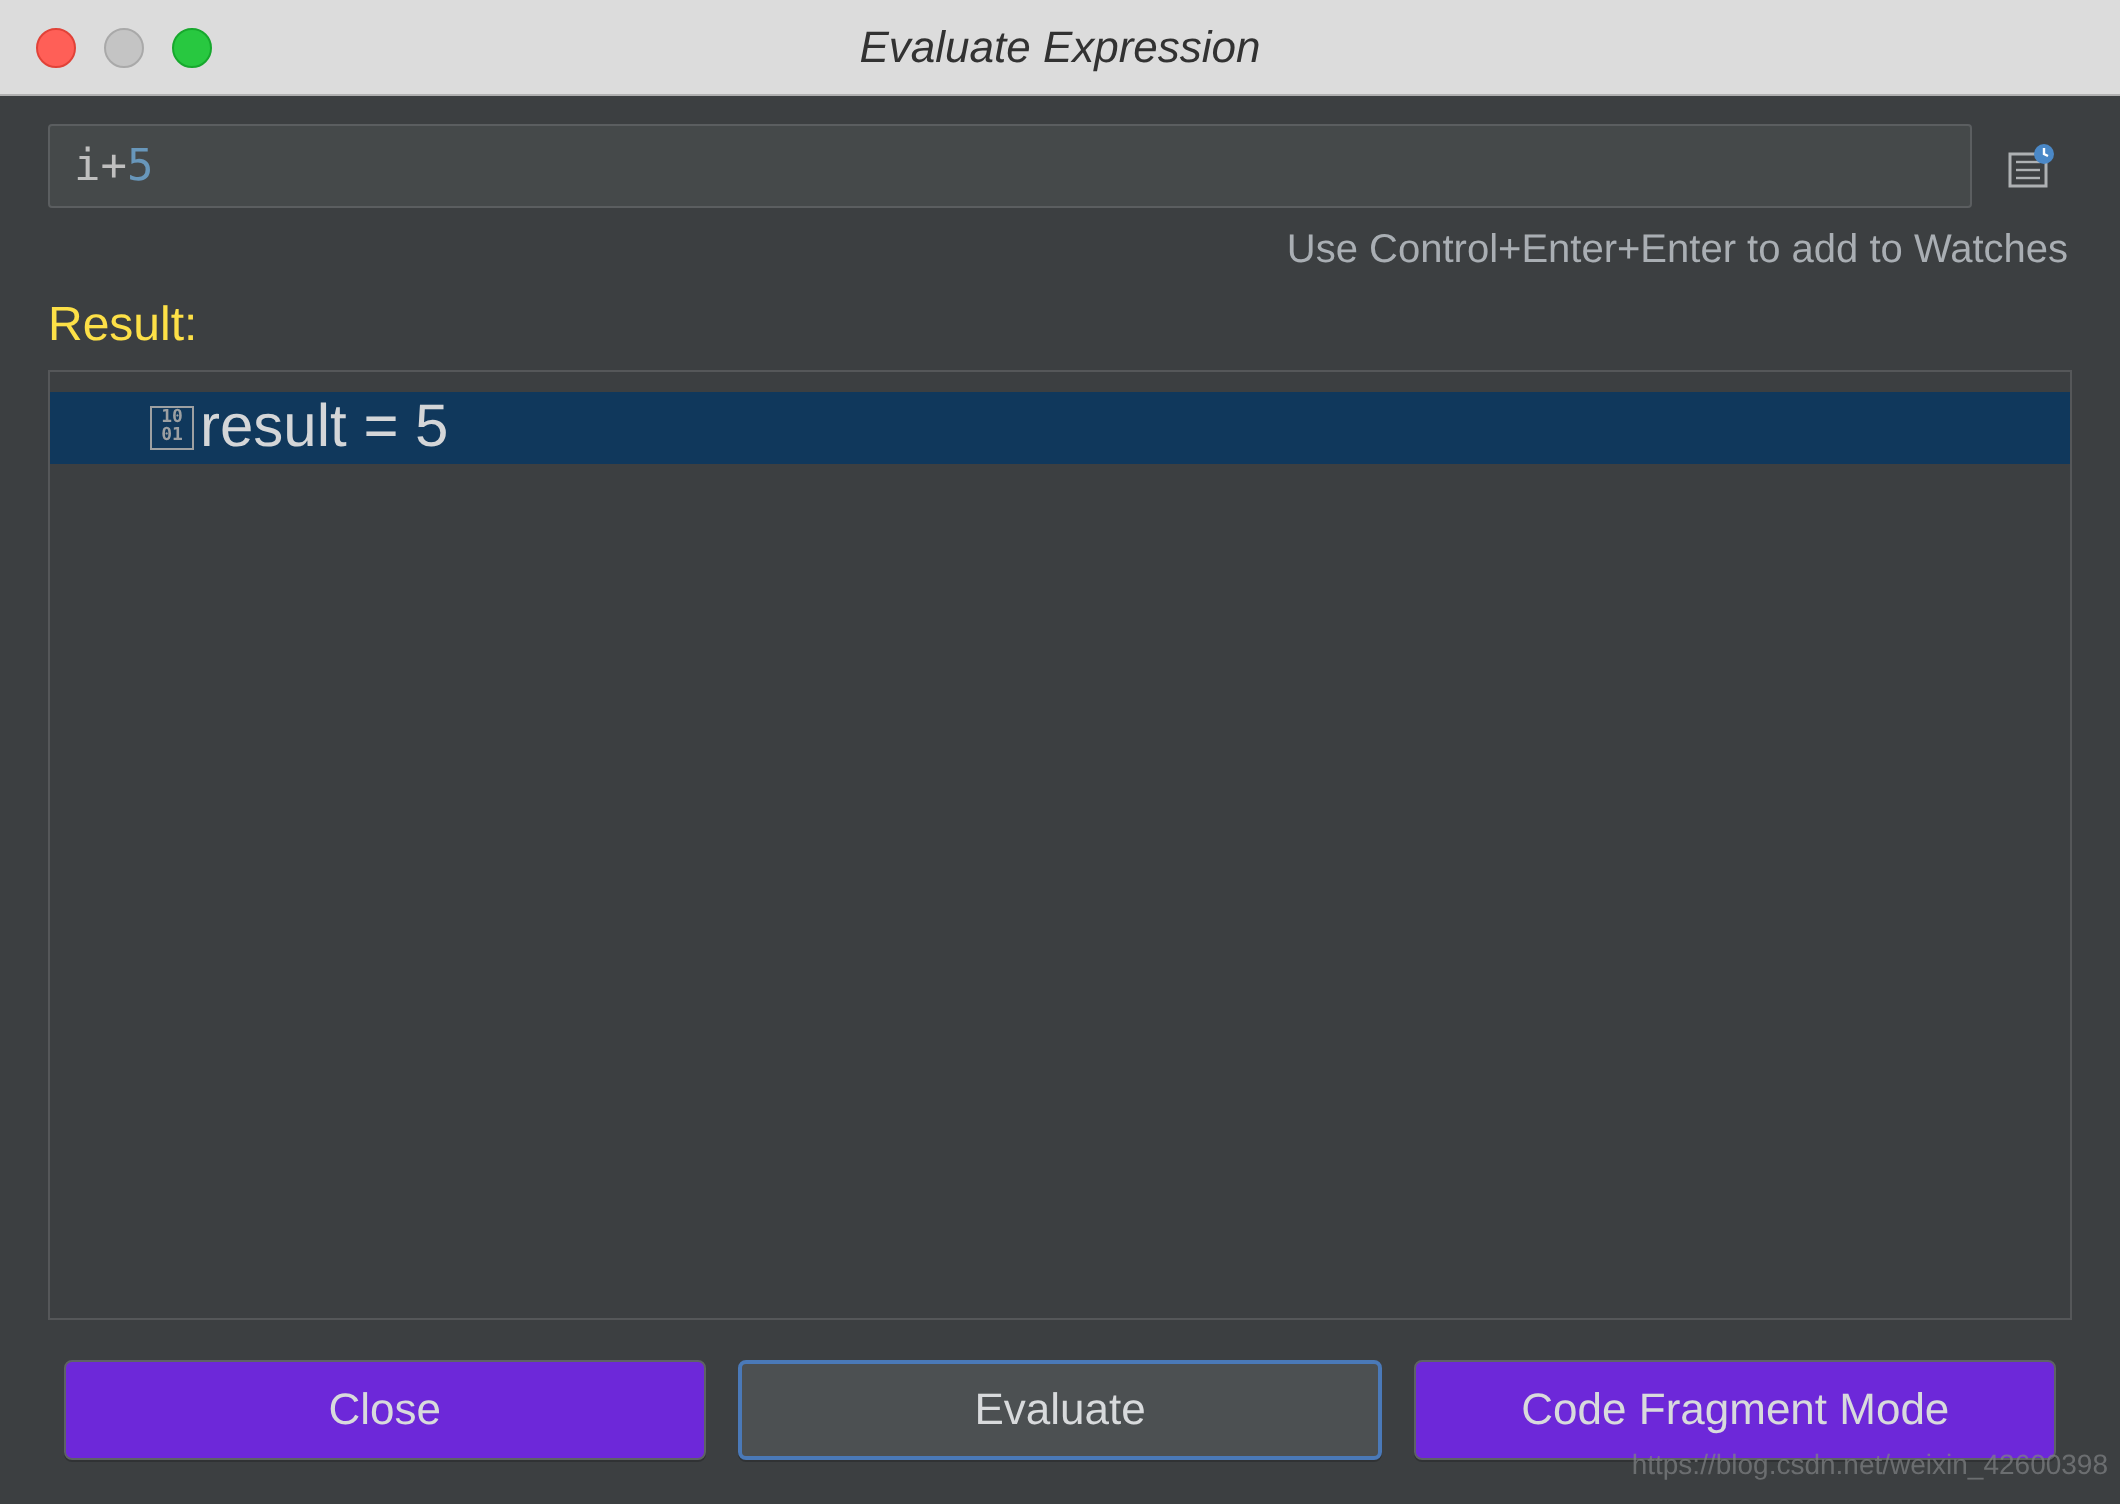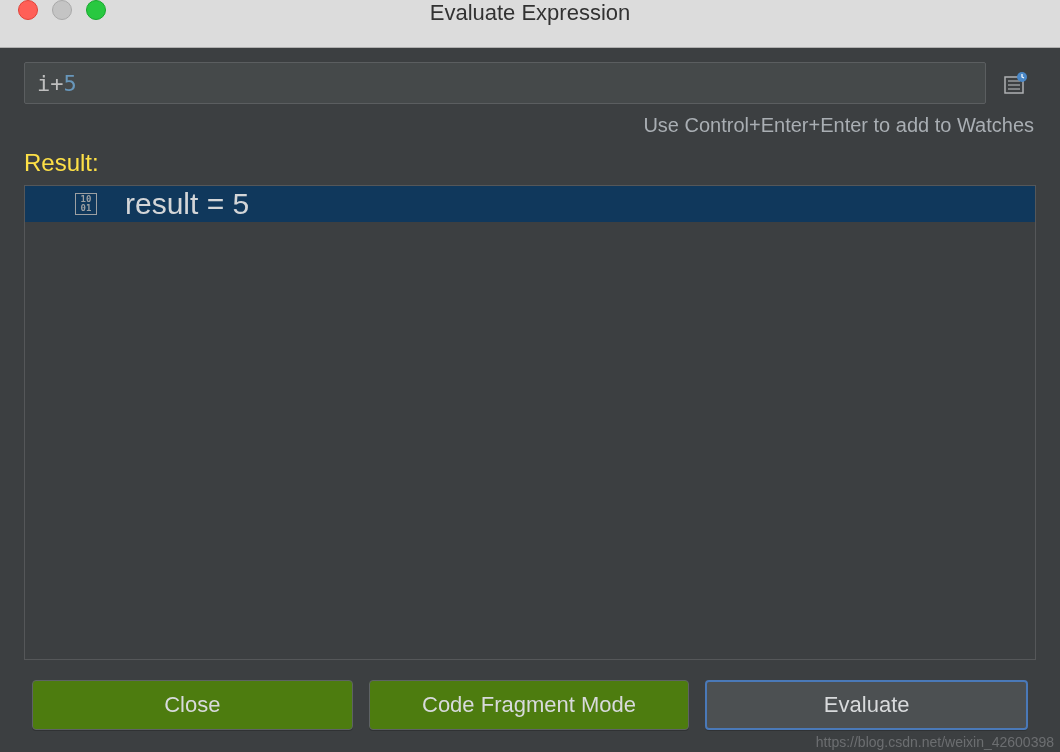--- a/index.html
+++ b/index.html
@@ -12,22 +12,24 @@
       height: 752px;
       background: #3c3f41;
       font-family: -apple-system, BlinkMacSystemFont, "Segoe UI", sans-serif;
       overflow: hidden;
       position: relative;
     }
     .titlebar {
       height: 48px;
       background: #dcdcdc;
       display: flex;
+      align-items: center;
       position: relative;
       border-bottom: 1px solid #b0b0b0;
+      font-style: italic;
     }
     .traffic-lights {
       display: flex;
       gap: 14px;
       padding-left: 18px;
     }
     .traffic-light {
       width: 20px;
       height: 20px;
       border-radius: 50%;
@@ -98,21 +100,22 @@
       background: #3c3f41;
       border: 1px solid #555759;
       overflow: auto;
     }
     .result-row {
       background: #10385c;
       height: 36px;
       display: flex;
       align-items: center;
       padding-left: 50px;
-      gap: 28px;
+      gap: 3px;
+      margin-top: 10px;
     }
     .result-icon {
       width: 22px;
       height: 22px;
       border: 1.5px solid #9da0a2;
       display: flex;
       align-items: center;
       justify-content: center;
       font-size: 9px;
       font-weight: bold;
@@ -126,39 +129,39 @@
       font-size: 30px;
     }
     .button-bar {
       display: flex;
       gap: 16px;
       padding: 20px 8px 22px 8px;
     }
     .btn {
       flex: 1;
       height: 50px;
-      background: #4d7c0f;
+      background: #6d28d9;
       border: 1px solid #5e6264;
       border-radius: 4px;
       color: #d8dadc;
       font-size: 22px;
       cursor: pointer;
       display: flex;
       align-items: center;
       justify-content: center;
       box-shadow: 0 1px 0 rgba(0,0,0,0.2);
     }
     .btn-primary {
       border: 2px solid #4a79b8;
       background: #4c5052;
     }
     .watermark {
       position: absolute;
       right: 6px;
-      bottom: 2px;
+      bottom: 12px;
       color: #808285;
       font-size: 14px;
       opacity: 0.7;
     }
   </style>
 </head>
 <body>
 
 <div class="titlebar">
   <div class="traffic-lights">
@@ -196,19 +199,19 @@
   <div class="result-panel">
     <div class="result-row">
       <div class="result-icon">10
 01</div>
       <div class="result-text">result = 5</div>
     </div>
   </div>
 
   <div class="button-bar">
     <button class="btn">Close</button>
+    <button class="btn btn-primary">Evaluate</button>
     <button class="btn">Code Fragment Mode</button>
-    <button class="btn btn-primary">Evaluate</button>
   </div>
 
 </div>
 
 <div class="watermark">https://blog.csdn.net/weixin_42600398</div>
 
 </body></html>

